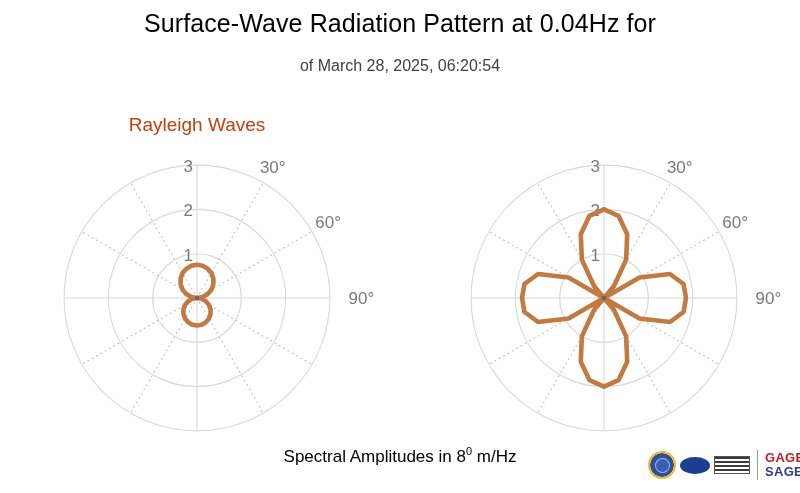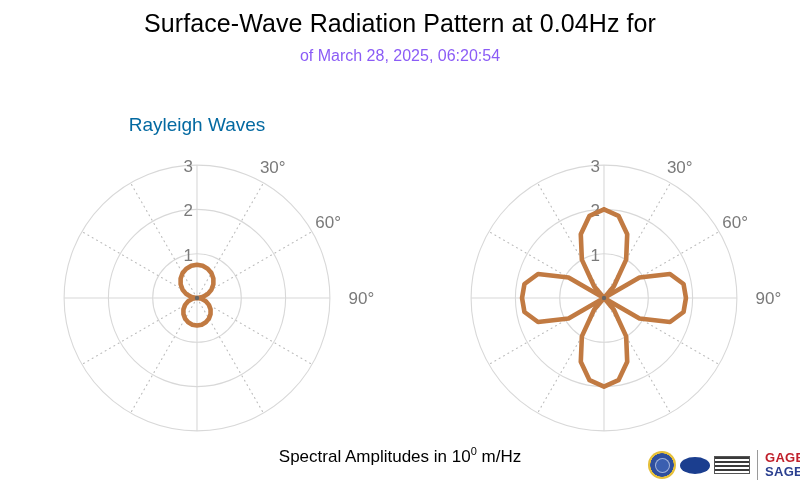--- a/index.html
+++ b/index.html
@@ -32,28 +32,28 @@
   }
   .title-main {
     font-size: 25px;
     line-height: 31px;
     color: #000;
     letter-spacing: 0.1px;
   }
   .title-sub {
     font-size: 16px;
     line-height: 22px;
-    margin-top: 6px;
-    color: #8b5cf6;
+    margin-top: 16px;
+    color: #404040;
   }
 
   .panel-title {
     position: absolute;
     font-size: 19px;
-    color: #0369a1;
+    color: #c2410c;
     text-align: center;
     white-space: nowrap;
   }
   #rayleigh-title {
     top: 114px;
     left: 0;
     width: 394px;
   }
   #love-title {
     top: 114px;
@@ -254,21 +254,21 @@
       <text x="735.2080448257651" y="228.24699999999999" class="angle-tick-label" text-anchor="middle">60°</text>
       <text x="755.506" y="304" class="angle-tick-label" text-anchor="start">90°</text>
       <text x="600" y="260.7" class="radial-tick-label">1</text>
       <text x="600" y="216.4" class="radial-tick-label">2</text>
       <text x="600" y="172.10000000000002" class="radial-tick-label">3</text>
       <path d="M604.00,209.40L618.49,215.85L627.21,234.23L626.15,259.64L613.88,286.22L604.00,298.00L639.49,277.51L669.98,273.98L683.53,283.98L685.96,298.00L683.53,312.02L669.98,322.02L639.49,318.49L604.00,298.00L613.88,309.78L626.15,336.36L627.21,361.77L618.49,380.15L604.00,386.60L589.51,380.15L580.79,361.77L581.85,336.36L594.12,309.78L604.00,298.00L568.51,318.49L538.02,322.02L524.47,312.02L522.04,298.00L524.47,283.98L538.02,273.98L568.51,277.51L604.00,298.00L594.12,286.22L581.85,259.64L580.79,234.23L589.51,215.85L604.00,209.40" stroke="#c17a42" class="pattern-curve"></path>
       <circle cx="604" cy="298" r="2.2" class="center-dot"></circle>
     </svg>
 
   <div id="footer-caption">
-    <span>Spectral Amplitudes in 10</span><sup>0</sup><span> m/Hz</span>
+    <span>Spectral Amplitudes in 8</span><sup>0</sup><span> m/Hz</span>
   </div>
 
   <div id="logo-bar">
     <div class="logo-nsf"></div>
     <div class="logo-nasa"></div>
     <div class="logo-box"></div>
     <div class="logo-divider"></div>
     <div class="logo-gagesage">
       <span class="logo-gage">GAGE</span>
       <span class="logo-sage">SAGE</span>

